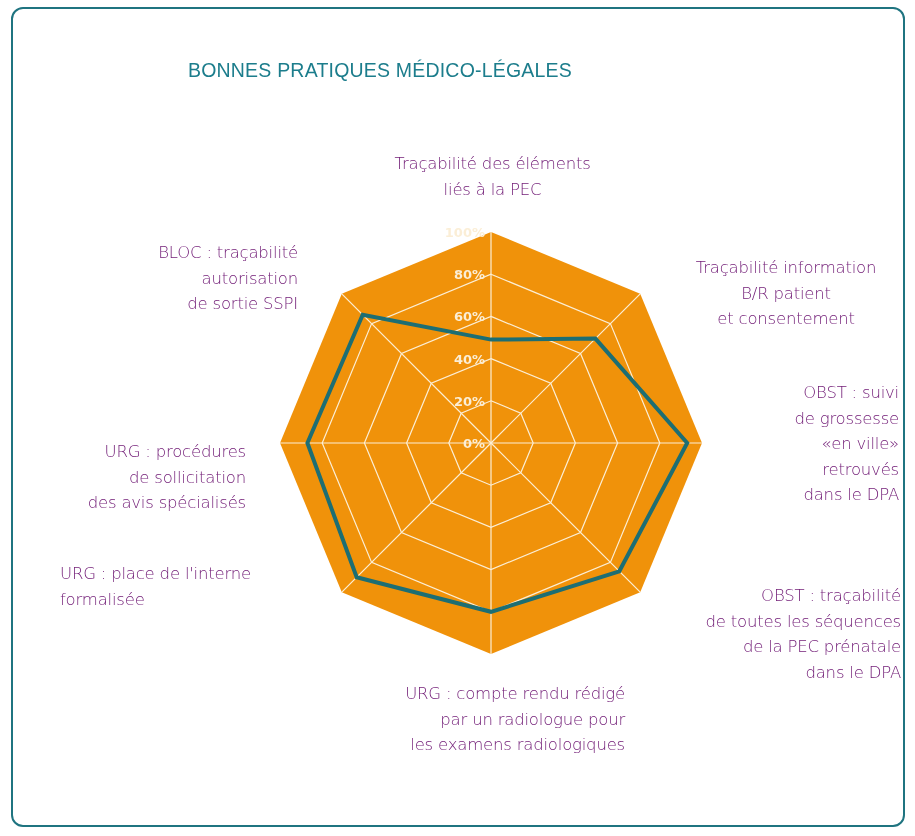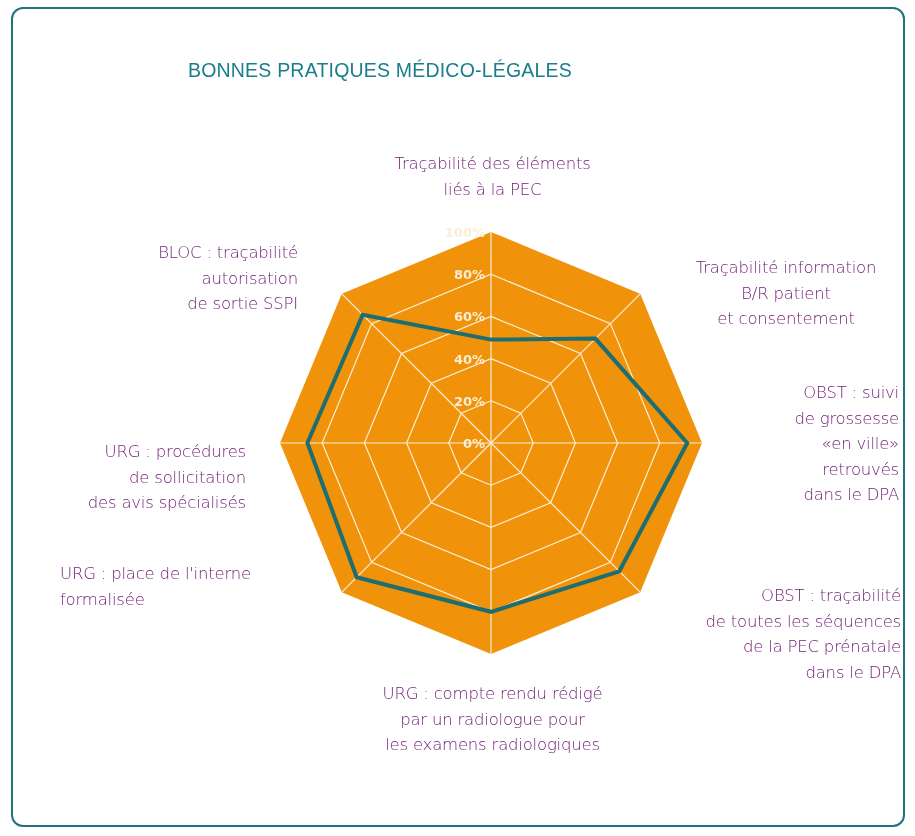--- a/index.html
+++ b/index.html
@@ -60,21 +60,21 @@
 et consentement</div>
 <div class="lbl" style="left:729px; top:380px; width:170px; text-align:right;">OBST : suivi
 de grossesse
 «en ville»
 retrouvés
 dans le DPA</div>
 <div class="lbl" style="left:676px; top:583px; width:225px; text-align:right;">OBST : traçabilité
 de toutes les séquences
 de la PEC prénatale
 dans le DPA</div>
-<div class="lbl" style="left:360px; top:681px; width:265px; text-align:center;">URG : compte rendu rédigé
+<div class="lbl" style="left:360px; top:681px; width:265px; text-align:right;">URG : compte rendu rédigé
 par un radiologue pour
 les examens radiologiques</div>
 <div class="lbl" style="left:60px; top:561px; width:238px; text-align:left;">URG : place de l'interne
 formalisée</div>
 <div class="lbl" style="left:40px; top:407px; width:206px; text-align:right;margin-top:32px;">URG : procédures
 de sollicitation
 des avis spécialisés</div>
 <div class="lbl" style="left:100px; top:240px; width:198px; text-align:right;">BLOC : traçabilité
 autorisation
 de sortie SSPI</div>

